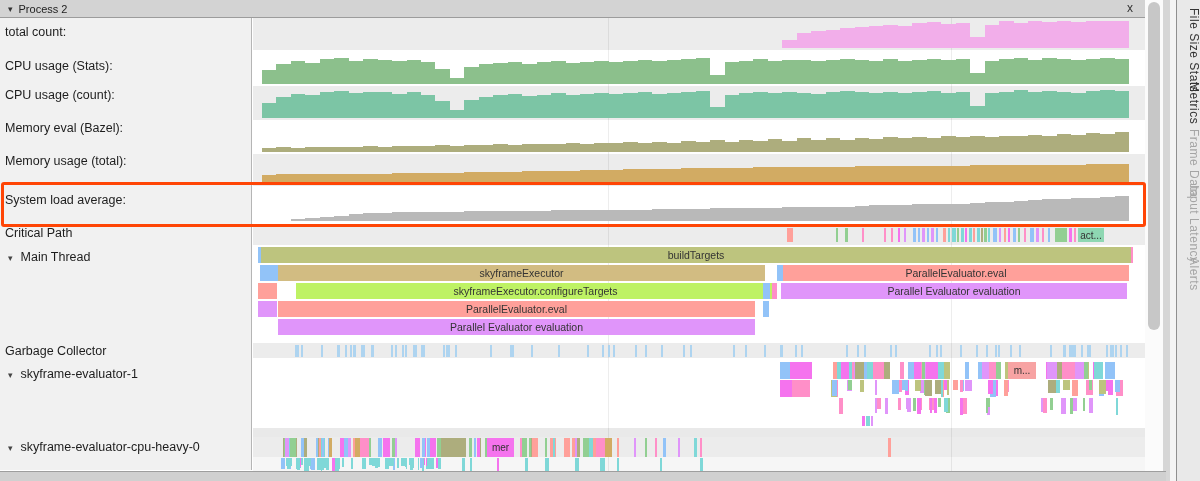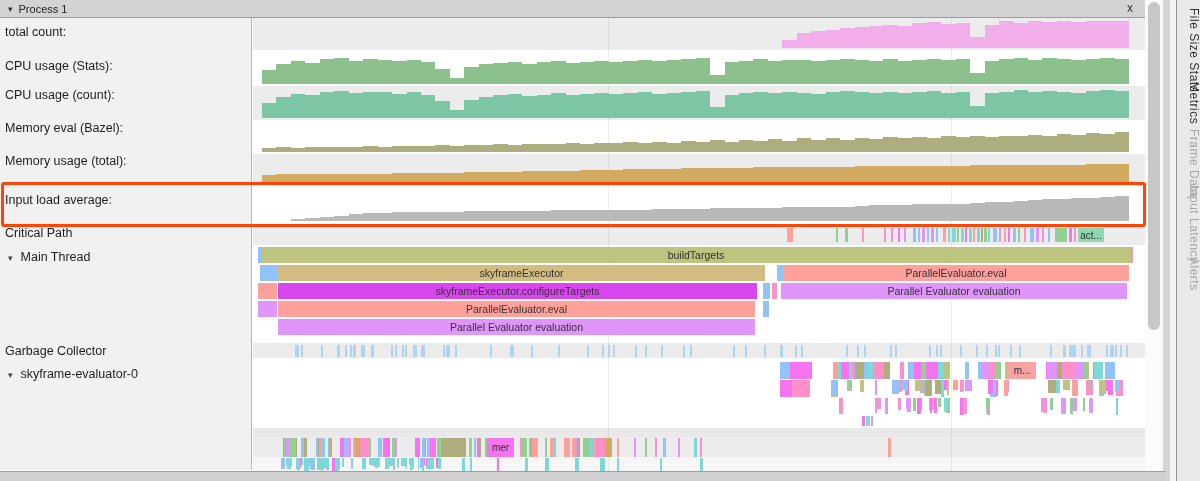--- a/index.html
+++ b/index.html
@@ -66,30 +66,31 @@
     </div>
   <div class="grid" style="left:608px;top:18px;height:453px;"></div>
   <div class="grid" style="left:951px;top:18px;height:453px;"></div>
 
   <div class="lblcol">
       <div class="tracklabel" style="left: 5px; top: 8px;"><span>total count:</span></div>
       <div class="tracklabel" style="left: 5px; top: 42px;"><span>CPU usage (Stats):</span></div>
       <div class="tracklabel" style="left: 5px; top: 71px;"><span>CPU usage (count):</span></div>
       <div class="tracklabel" style="left: 5px; top: 104px;"><span>Memory eval (Bazel):</span></div>
       <div class="tracklabel" style="left: 5px; top: 137px;"><span>Memory usage (total):</span></div>
-      <div class="tracklabel" style="left: 5px; top: 176px;"><span>Input load average:</span></div>
+      <div class="tracklabel" style="left: 5px; top: 176px;"><span>System load average:</span></div>
       <div class="tracklabel" style="left: 5px; top: 209px;"><span>Critical Path</span></div>
       <div class="tracklabel" style="left: 8px; top: 233px;"><span class="tri">▾</span><span>Main Thread</span></div>
       <div class="tracklabel" style="left: 5px; top: 327px;"><span>Garbage Collector</span></div>
-      <div class="tracklabel" style="left: 8px; top: 350px;"><span class="tri">▾</span><span>skyframe-evaluator-0</span></div>
+      <div class="tracklabel" style="left: 8px; top: 350px;"><span class="tri">▾</span><span>skyframe-evaluator-1</span></div>
+      <div class="tracklabel" style="left: 8px; top: 423px;"><span class="tri">▾</span><span>skyframe-evaluator-cpu-heavy-0</span></div>
     </div>
 
   <div class="hdr">
     <span class="tri">▾</span>
-    <span class="ttl">Process 1</span>
+    <span class="ttl">Process 2</span>
     <span class="cls">x</span>
   </div>
 
   <div id="content">
       <div class="chart" style="left: 262px; top: 20px; width: 868px; height: 28px;">
         <div style="width: 14.4667px; height: 0px; background: rgb(242, 174, 234);"></div>
         <div style="width: 14.4667px; height: 0px; background: rgb(242, 174, 234);"></div>
         <div style="width: 14.4667px; height: 0px; background: rgb(242, 174, 234);"></div>
         <div style="width: 14.4667px; height: 0px; background: rgb(242, 174, 234);"></div>
         <div style="width: 14.4667px; height: 0px; background: rgb(242, 174, 234);"></div>
@@ -501,21 +502,21 @@
       <div class="mark" style="left: 1074px; top: 228px; width: 2px; height: 14px; background: rgb(255, 143, 200);"></div>
       <div class="minibar" style="left: 1078px; top: 228px; width: 26px; height: 14px; background: rgb(142, 215, 178);">act...</div>
       <div class="bar" style="left: 258px; top: 247px; width: 3px; height: 16px; background: rgb(146, 195, 248);"></div>
       <div class="bar" style="left: 261px; top: 247px; width: 870px; height: 16px; background: rgb(189, 196, 126);">buildTargets</div>
       <div class="bar" style="left: 1131px; top: 247px; width: 2px; height: 16px; background: rgb(255, 143, 200);"></div>
       <div class="bar" style="left: 260px; top: 265px; width: 18px; height: 16px; background: rgb(146, 195, 248);"></div>
       <div class="bar" style="left: 278px; top: 265px; width: 487px; height: 16px; background: rgb(210, 188, 130);">skyframeExecutor</div>
       <div class="bar" style="left: 777px; top: 265px; width: 6px; height: 16px; background: rgb(146, 195, 248);"></div>
       <div class="bar" style="left: 783px; top: 265px; width: 346px; height: 16px; background: rgb(255, 160, 154);">ParallelEvaluator.eval</div>
       <div class="bar" style="left: 258px; top: 283px; width: 19px; height: 16px; background: rgb(255, 160, 154);"></div>
-      <div class="bar" style="left: 278px; top: 283px; width: 479px; height: 16px; background: #d946ef;">skyframeExecutor.configureTargets</div>
+      <div class="bar" style="left: 296px; top: 283px; width: 479px; height: 16px; background: #bef264;">skyframeExecutor.configureTargets</div>
       <div class="bar" style="left: 763px; top: 283px; width: 7px; height: 16px; background: rgb(146, 195, 248);"></div>
       <div class="bar" style="left: 772px; top: 283px; width: 5px; height: 16px; background: rgb(255, 143, 200);"></div>
       <div class="bar" style="left: 781px; top: 283px; width: 346px; height: 16px; background: rgb(224, 149, 250);">Parallel Evaluator evaluation</div>
       <div class="bar" style="left: 258px; top: 301px; width: 19px; height: 16px; background: rgb(224, 149, 250);"></div>
       <div class="bar" style="left: 278px; top: 301px; width: 477px; height: 16px; background: rgb(255, 160, 154);">ParallelEvaluator.eval</div>
       <div class="bar" style="left: 763px; top: 301px; width: 6px; height: 16px; background: rgb(146, 195, 248);"></div>
       <div class="bar" style="left: 278px; top: 319px; width: 477px; height: 16px; background: rgb(224, 149, 250);">Parallel Evaluator evaluation</div>
       <div class="mark" style="left: 320.7px; top: 345px; width: 2px; height: 12px; background: rgb(174, 212, 240);"></div>
       <div class="mark" style="left: 413.1px; top: 345px; width: 2px; height: 12px; background: rgb(174, 212, 240);"></div>
       <div class="mark" style="left: 371.9px; top: 345px; width: 2px; height: 12px; background: rgb(174, 212, 240);"></div>

